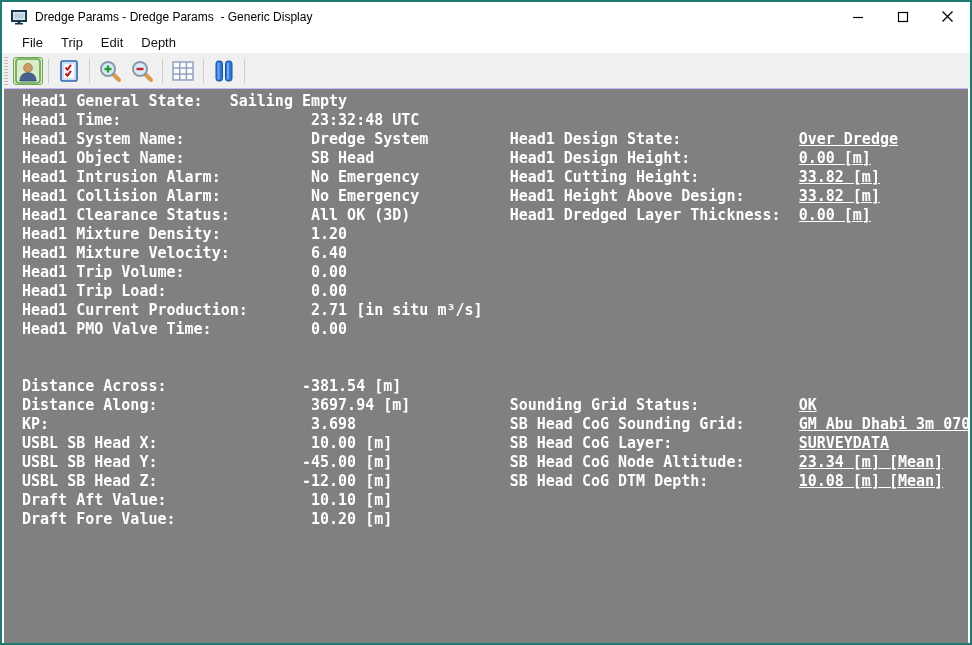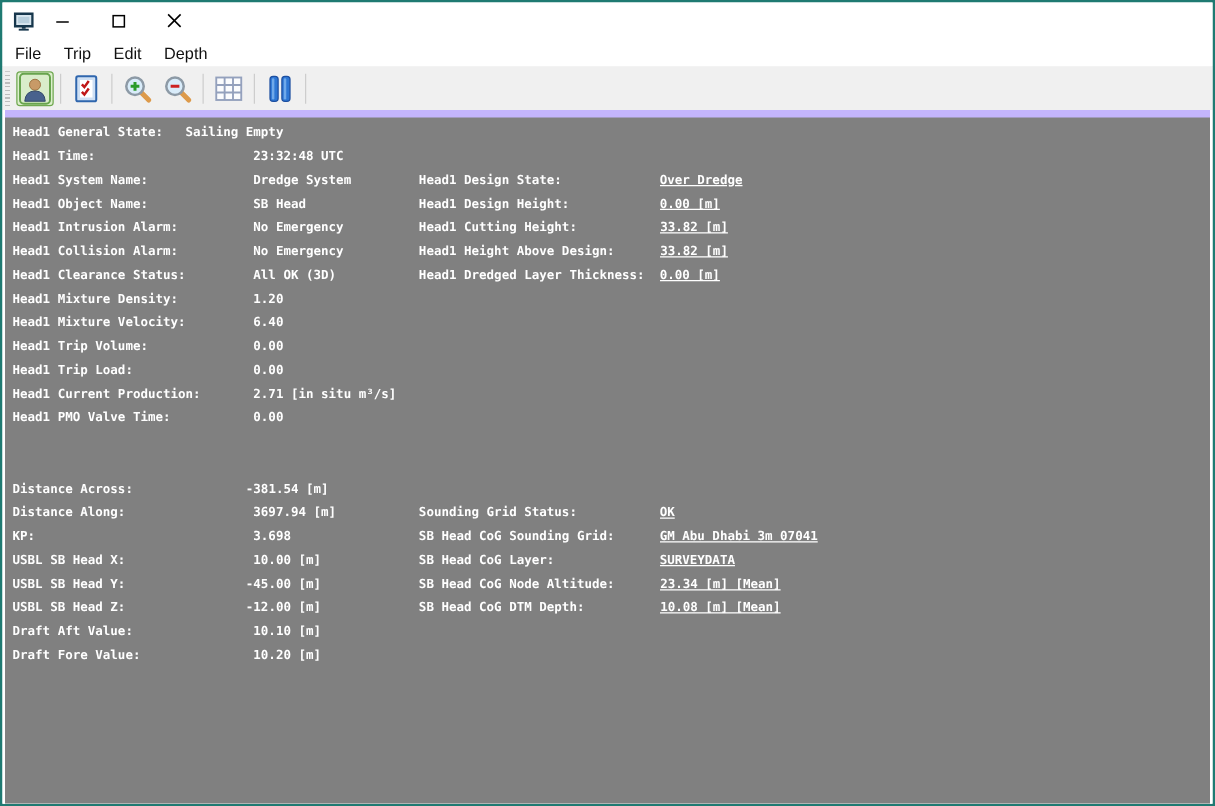--- a/index.html
+++ b/index.html
@@ -22,21 +22,21 @@
     white-space:pre; flex:1 1 auto; overflow:hidden;
   }
   .win-btn {
     width:45px; height:29px; display:flex; align-items:center; justify-content:center;
     background:transparent; border:none; cursor:default;
   }
   .win-btn svg { display:block; }
   
   .menubar {
     height:22px; flex:0 0 22px; background:#ffffff;
-    display:flex; align-items:stretch; padding-left:1px;
+    display:flex; align-items:stretch; padding-left:11px;
   }
   .menu-item {
     font-size:13px; color:#111; padding:0 9px;
     display:flex; align-items:center;
   }
   
   .toolbar {
     height:35px; flex:0 0 35px; background:#f0f0f0;
     display:flex; align-items:center; padding-left:2px;
   }
@@ -47,24 +47,24 @@
   .tb-btn {
     width:30px; height:28px; display:flex; align-items:center; justify-content:center;
     border:1px solid transparent; border-radius:3px; margin:0 1px; background:transparent;
   }
   .tb-btn.selected { background:#dcefcd; border-color:#6fa850; }
   .tb-sep { width:1px; height:24px; background:#cdcdcd; margin:0 4px; }
   
   .view-wrap { flex:1 1 auto; background:#ffffff; padding:0 2px; overflow:hidden; }
   .view {
     width:100%; height:100%;
-    background:#808080; border-top:6px solid #c4b5fd;
+    background:#808080; border-top:1px solid #c4b5fd;
     font-family:"DejaVu Sans Mono", monospace;
-    font-size:10px; font-weight:bold; line-height:19px; color:#ffffff;
-    padding:3px 0 0 6px; overflow:hidden; white-space:pre;
+    font-size:15px; font-weight:bold; line-height:19px; color:#ffffff;
+    padding:3px 0 0 18px; overflow:hidden; white-space:pre;
   }
   .prow { display:flex; height:19px; overflow:hidden; }
   .l-label { width:32ch; flex:0 0 auto; }
   .l-label.w23 { width:23ch; }
   .l-value { width:22ch; flex:0 0 auto; }
   .r-label { width:32ch; flex:0 0 auto; }
   .r-value { flex:1 1 auto; overflow:hidden; white-space:pre;text-decoration:underline; }
   .neg { text-indent:-1ch; }
   
   .statusbar {
@@ -84,20 +84,21 @@
 
   <div class="titlebar">
     <span class="app-icon">
       <svg width="16" height="16" viewBox="0 0 16 16">
         <rect x="1" y="2" width="14" height="10" fill="#d8e6ef" stroke="#17374d" stroke-width="2"></rect>
         <rect x="3.5" y="4.5" width="9" height="5" fill="#b8cfdd"></rect>
         <rect x="6.5" y="12" width="3" height="2" fill="#17374d"></rect>
         <rect x="4" y="14" width="8" height="1.5" fill="#17374d"></rect>
       </svg>
     </span>
+    <span class="title-text">Dredge Params - Dredge Params  - Generic Display</span>
     <div class="win-btn">
       <svg width="12" height="12" viewBox="0 0 12 12">
           <line x1="1" y1="6.5" x2="11" y2="6.5" stroke="#000" stroke-width="1.2"></line>
         </svg>
     </div>
     <div class="win-btn">
       <svg width="12" height="12" viewBox="0 0 12 12">
           <rect x="1.5" y="1.5" width="9" height="9" fill="none" stroke="#000" stroke-width="1.2"></rect>
         </svg>
     </div>

